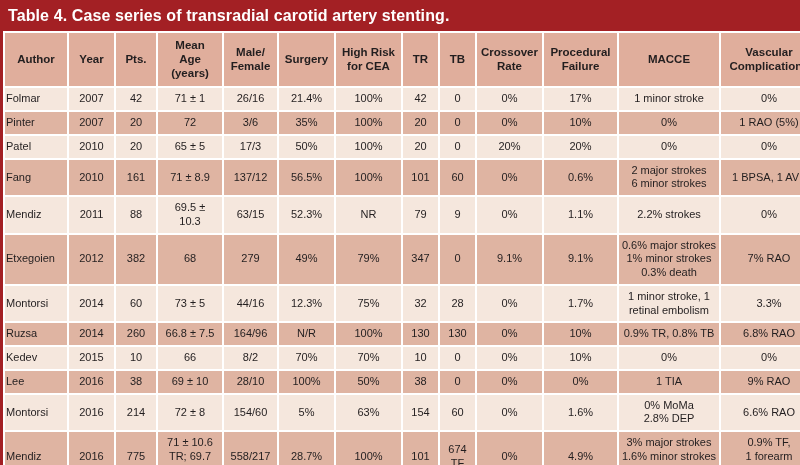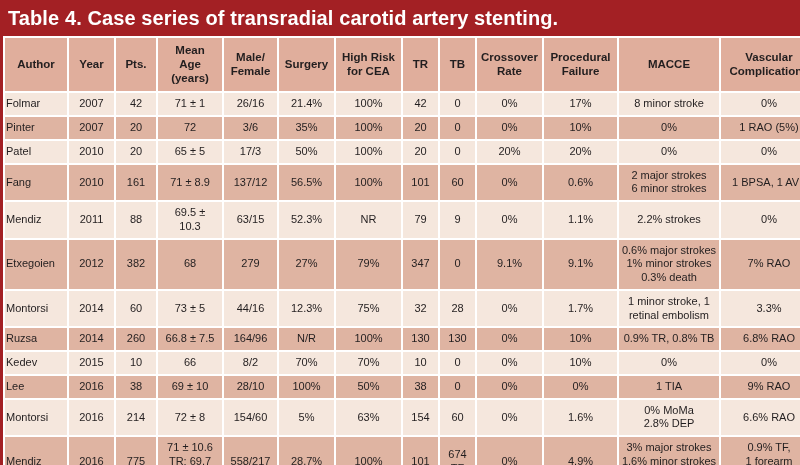--- a/index.html
+++ b/index.html
@@ -12,21 +12,21 @@
     box-sizing: border-box;
     width: 800px;
     height: 465px;
     background: var(--c-title-bar, #A32024);
     padding: 3px;
     overflow: hidden;
   }
   .title-bar {
     color: #ffffff;
     font-weight: 700;
-    font-size: 20px;
+    font-size: 16px;
     padding: 4px 5px 6px 5px;
     letter-spacing: 0.1px;
   }
   .inner {
     background: var(--c-grid, #ffffff);
   }
   table.data-table {
     width: 100%;
     table-layout: fixed;
     border-collapse: separate;
@@ -123,21 +123,21 @@
             <td>2007</td>
             <td>42</td>
             <td>71 ± 1</td>
             <td>26/16</td>
             <td>21.4%</td>
             <td>100%</td>
             <td>42</td>
             <td>0</td>
             <td>0%</td>
             <td>17%</td>
-            <td>8 minor stroke</td>
+            <td>1 minor stroke</td>
             <td>0%</td>
           </tr>
           <tr class="row-dark">
             <td class="first-col">Pinter</td>
             <td>2007</td>
             <td>20</td>
             <td>72</td>
             <td>3/6</td>
             <td>35%</td>
             <td>100%</td>
@@ -194,21 +194,21 @@
             <td>1.1%</td>
             <td>2.2% strokes</td>
             <td>0%</td>
           </tr>
           <tr class="row-dark">
             <td class="first-col">Etxegoien</td>
             <td>2012</td>
             <td>382</td>
             <td>68</td>
             <td>279</td>
-            <td>27%</td>
+            <td>49%</td>
             <td>79%</td>
             <td>347</td>
             <td>0</td>
             <td>9.1%</td>
             <td>9.1%</td>
             <td>0.6% major strokes
 1% minor strokes
 0.3% death</td>
             <td>7% RAO</td>
           </tr>

